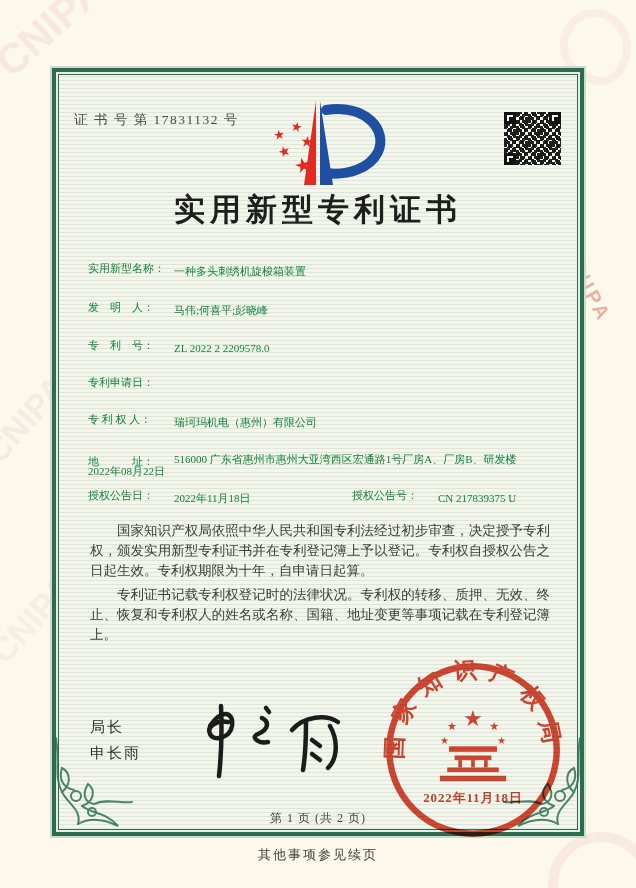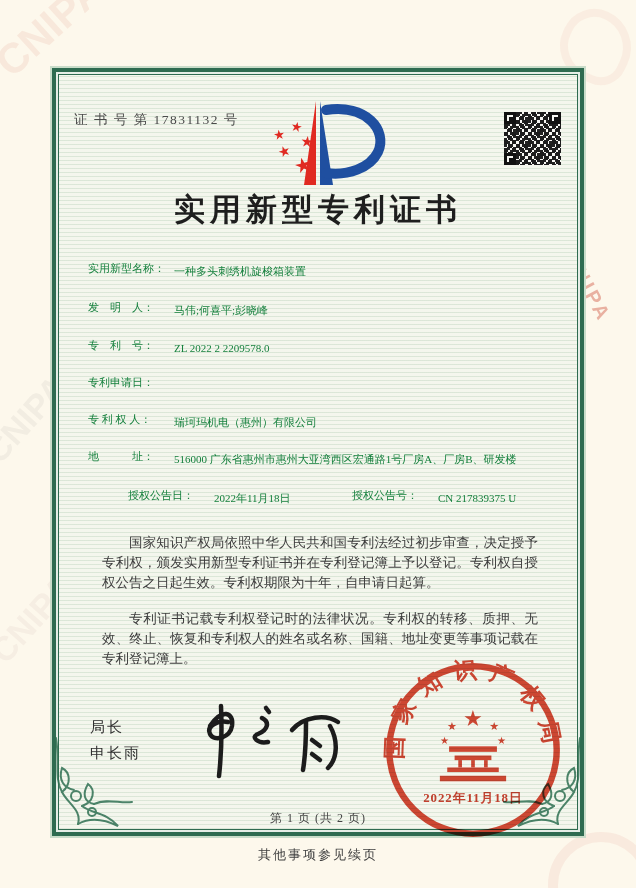--- a/index.html
+++ b/index.html
@@ -39,28 +39,28 @@
 
   .fields{position:absolute; left:88px; top:261px; width:482px;}
   .frow{display:flex; font-size:11px; color:#15803d; margin-bottom:0;}
   .flabel{flex:0 0 86px; white-space:nowrap;}
   .fvalue{flex:1; max-width:392px; line-height:20px;}
   .r1{position:absolute; left:0; top:0;}
   .r2{position:absolute; left:0; top:39px;}
   .r3{position:absolute; left:0; top:77px;}
   .r4{position:absolute; left:0; top:114px;flex-direction:column;}
   .r5{position:absolute; left:0; top:151px;}
-  .r6{position:absolute; left:0; top:188px;}
-  .r7a{position:absolute; left:0; top:227px;margin-left:40px;}
+  .r6{position:absolute; left:0; top:188px;align-items:flex-end;}
+  .r7a{position:absolute; left:0; top:227px;}
   .r7b{position:absolute; left:264px; top:227px;}
   .r1,.r2,.r3,.r4,.r5,.r6,.r7a,.r7b{width:482px;}
   .r7b{width:220px;}
 
   .paras{position:absolute; left:86px; top:517px; width:468px; font-size:13.5px; line-height:20px; text-align:justify; color:#3c3c3c;}
-  .paras p{margin:16px; text-indent:2em;}
+  .paras p{margin:4px; text-indent:2em;}
 
   .sig-title{position:absolute; left:90px; top:718px; font-size:15px; color:#2f2f2f; letter-spacing:2px;}
   .sig-name{position:absolute; left:90px; top:744px; font-size:15px; color:#2f2f2f; letter-spacing:2px;}
   .sig-script{position:absolute; left:188px; top:696px; width:160px; height:84px;}
 
   .seal{position:absolute; left:381px; top:658px; width:184px; height:184px; opacity:0.92; mix-blend-mode:multiply;}
 
   .page-number{position:absolute; left:0; top:810px; width:100%; text-align:center; font-size:12px; letter-spacing:1px; color:#444;}
   .cont-note{position:absolute; left:0; top:846px; width:100%; text-align:center; font-size:13px; letter-spacing:2px; color:#3f3f3f;}
 
@@ -136,20 +136,21 @@
     <div class="frow r2">
       <span class="flabel">发　明　人：</span>
       <span class="fvalue">马伟;何喜平;彭晓峰</span>
     </div>
     <div class="frow r3">
       <span class="flabel">专　利　号：</span>
       <span class="fvalue">ZL 2022 2 2209578.0</span>
     </div>
     <div class="frow r4">
       <span class="flabel">专利申请日：</span>
+      <span class="fvalue">2022年08月22日</span>
     </div>
     <div class="frow r5">
       <span class="flabel">专 利 权 人：</span>
       <span class="fvalue">瑞珂玛机电（惠州）有限公司</span>
     </div>
     <div class="frow r6">
       <span class="flabel">地　　　址：</span>
       <span class="fvalue">516000 广东省惠州市惠州大亚湾西区宏通路1号厂房A、厂房B、研发楼</span>
     </div>
     <div class="frow r7a">

